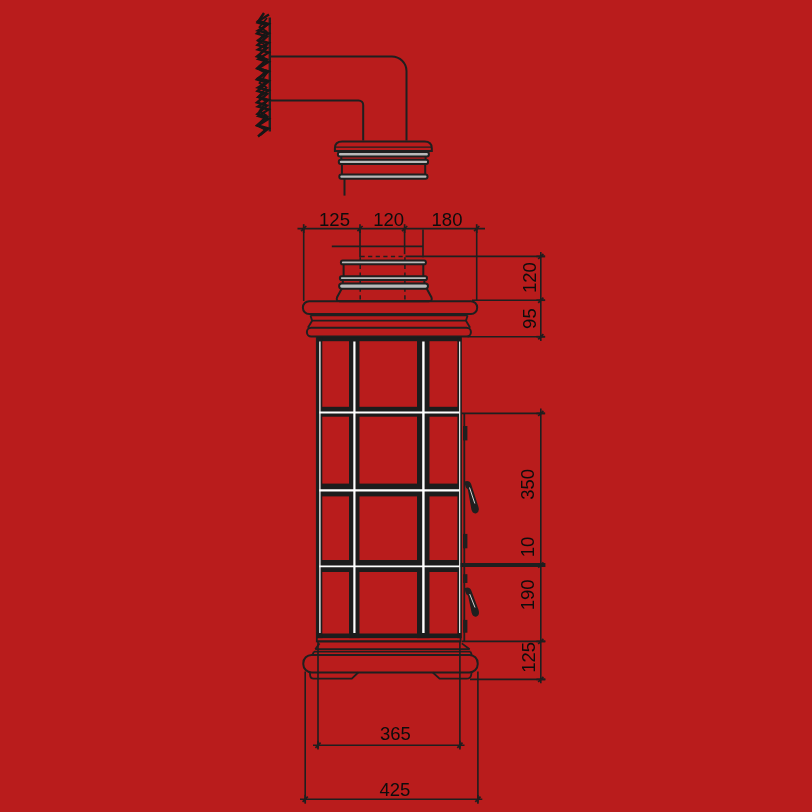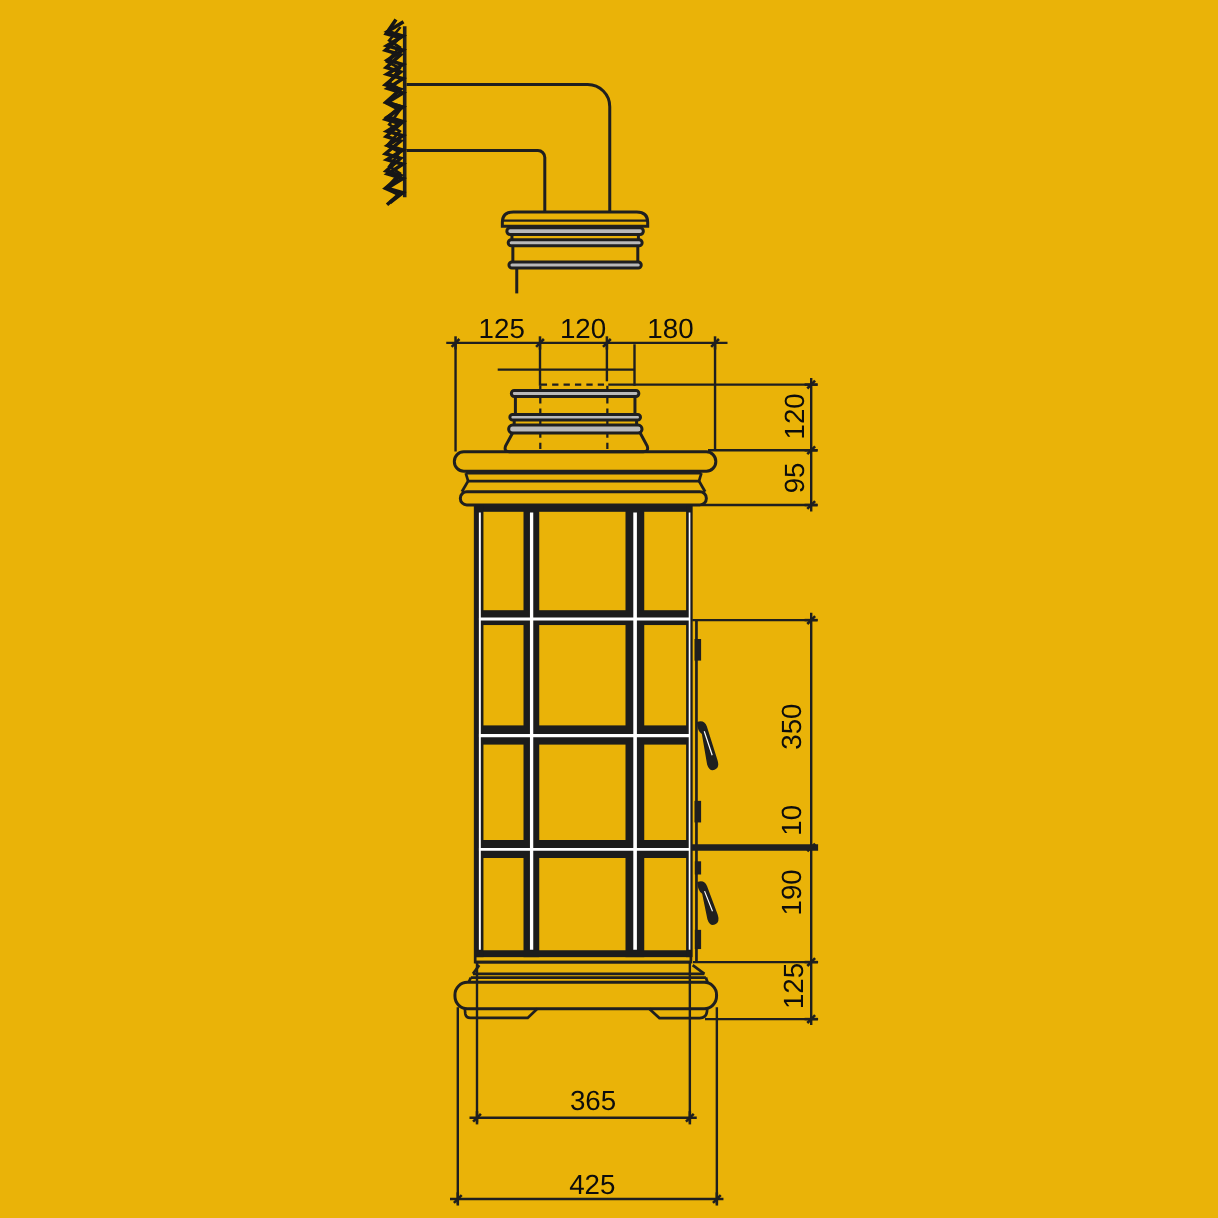--- a/index.html
+++ b/index.html
@@ -1,16 +1,16 @@
 <!DOCTYPE html>
 <html><head>
 <meta charset="utf-8">
 <style>
   html,body{margin:0;padding:0;background:#ffffff;}
-  .page{width:812px;height:812px;position:relative;background:#eab308;overflow:hidden;}
+  .page{width:812px;height:812px;position:relative;background:#b91c1c;overflow:hidden;}
   svg{position:absolute;top:0;left:0;filter:blur(0.5px);}
   text{font-family:"Liberation Sans", sans-serif;font-size:18.5px;font-weight:normal;fill:#0d0d0d;letter-spacing:0px;}
 </style>
 </head>
 <body>
 <div class="page">
 <svg width="812" height="812" viewBox="0 0 812 812">
   <g stroke="#1f1f1f" fill="none" stroke-width="1.8">
 
     <g>

